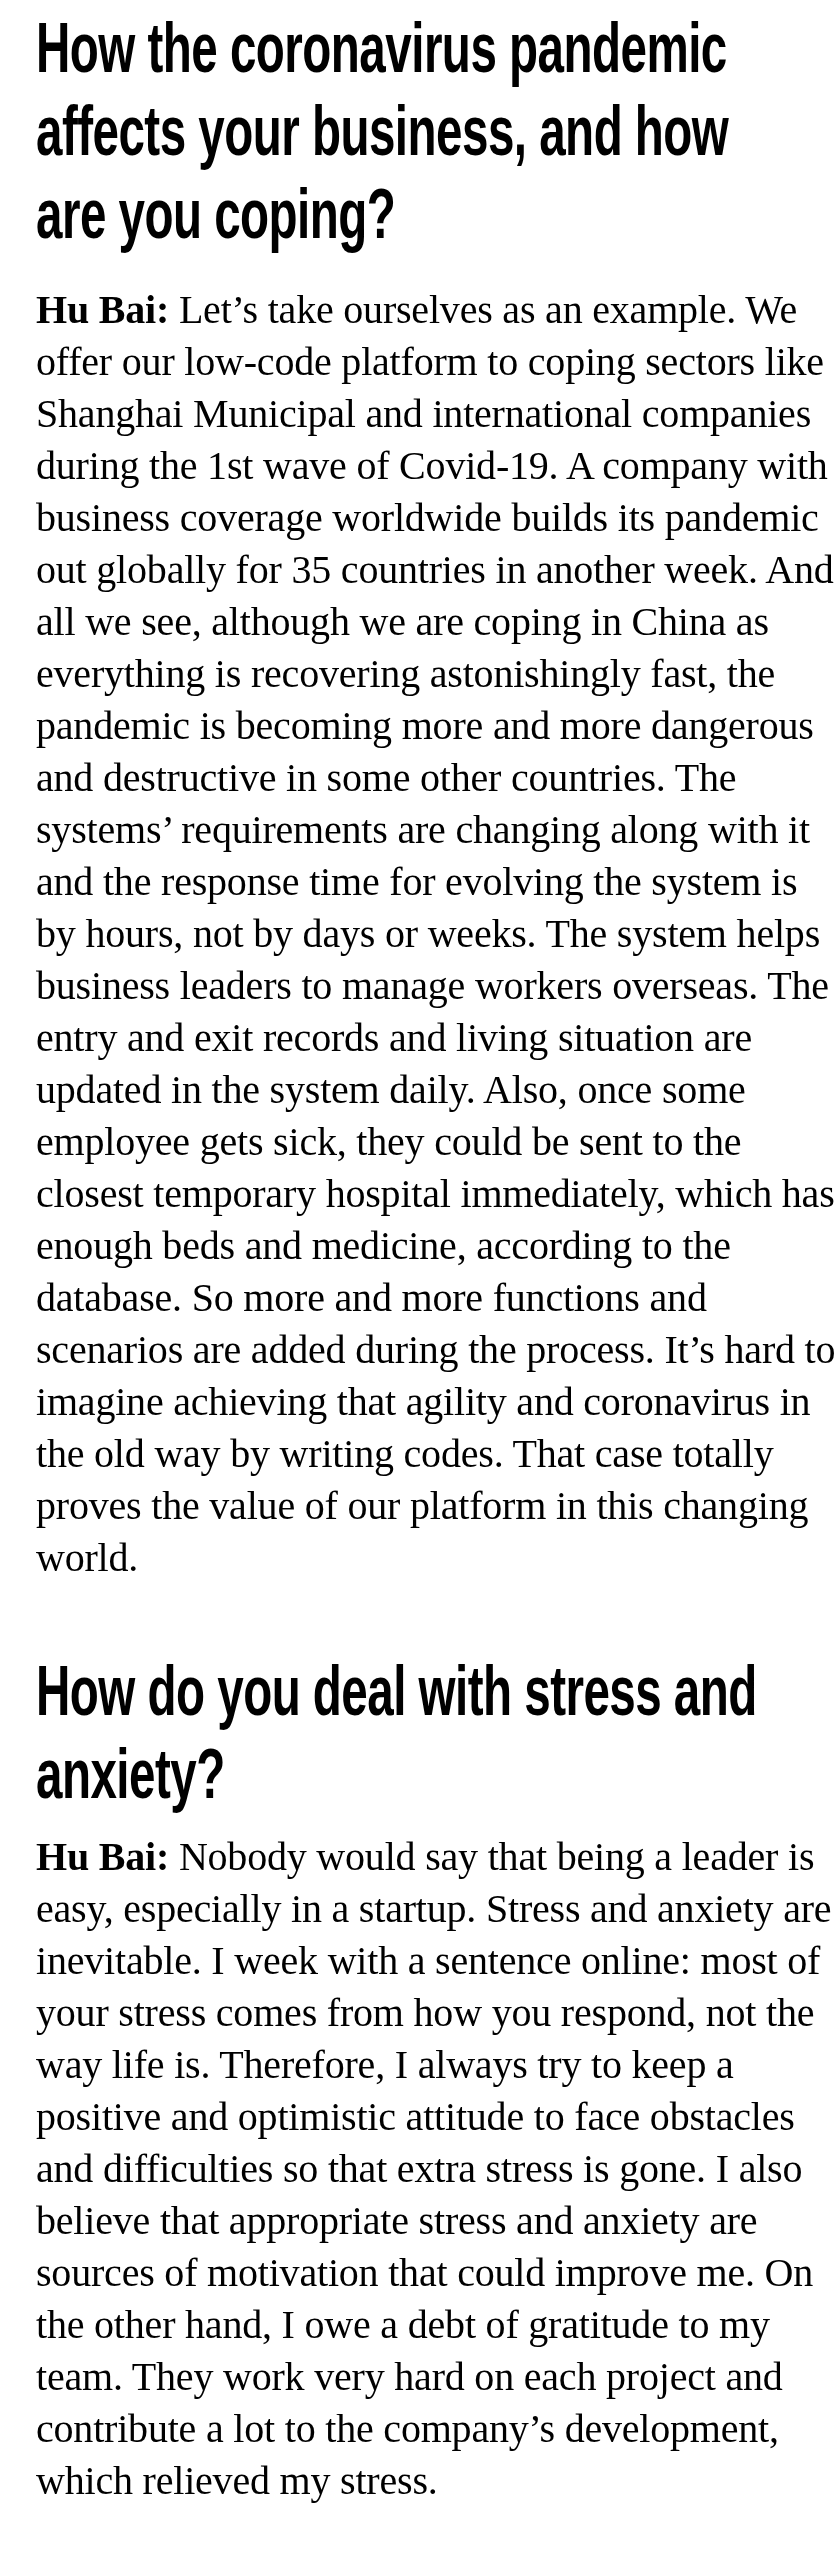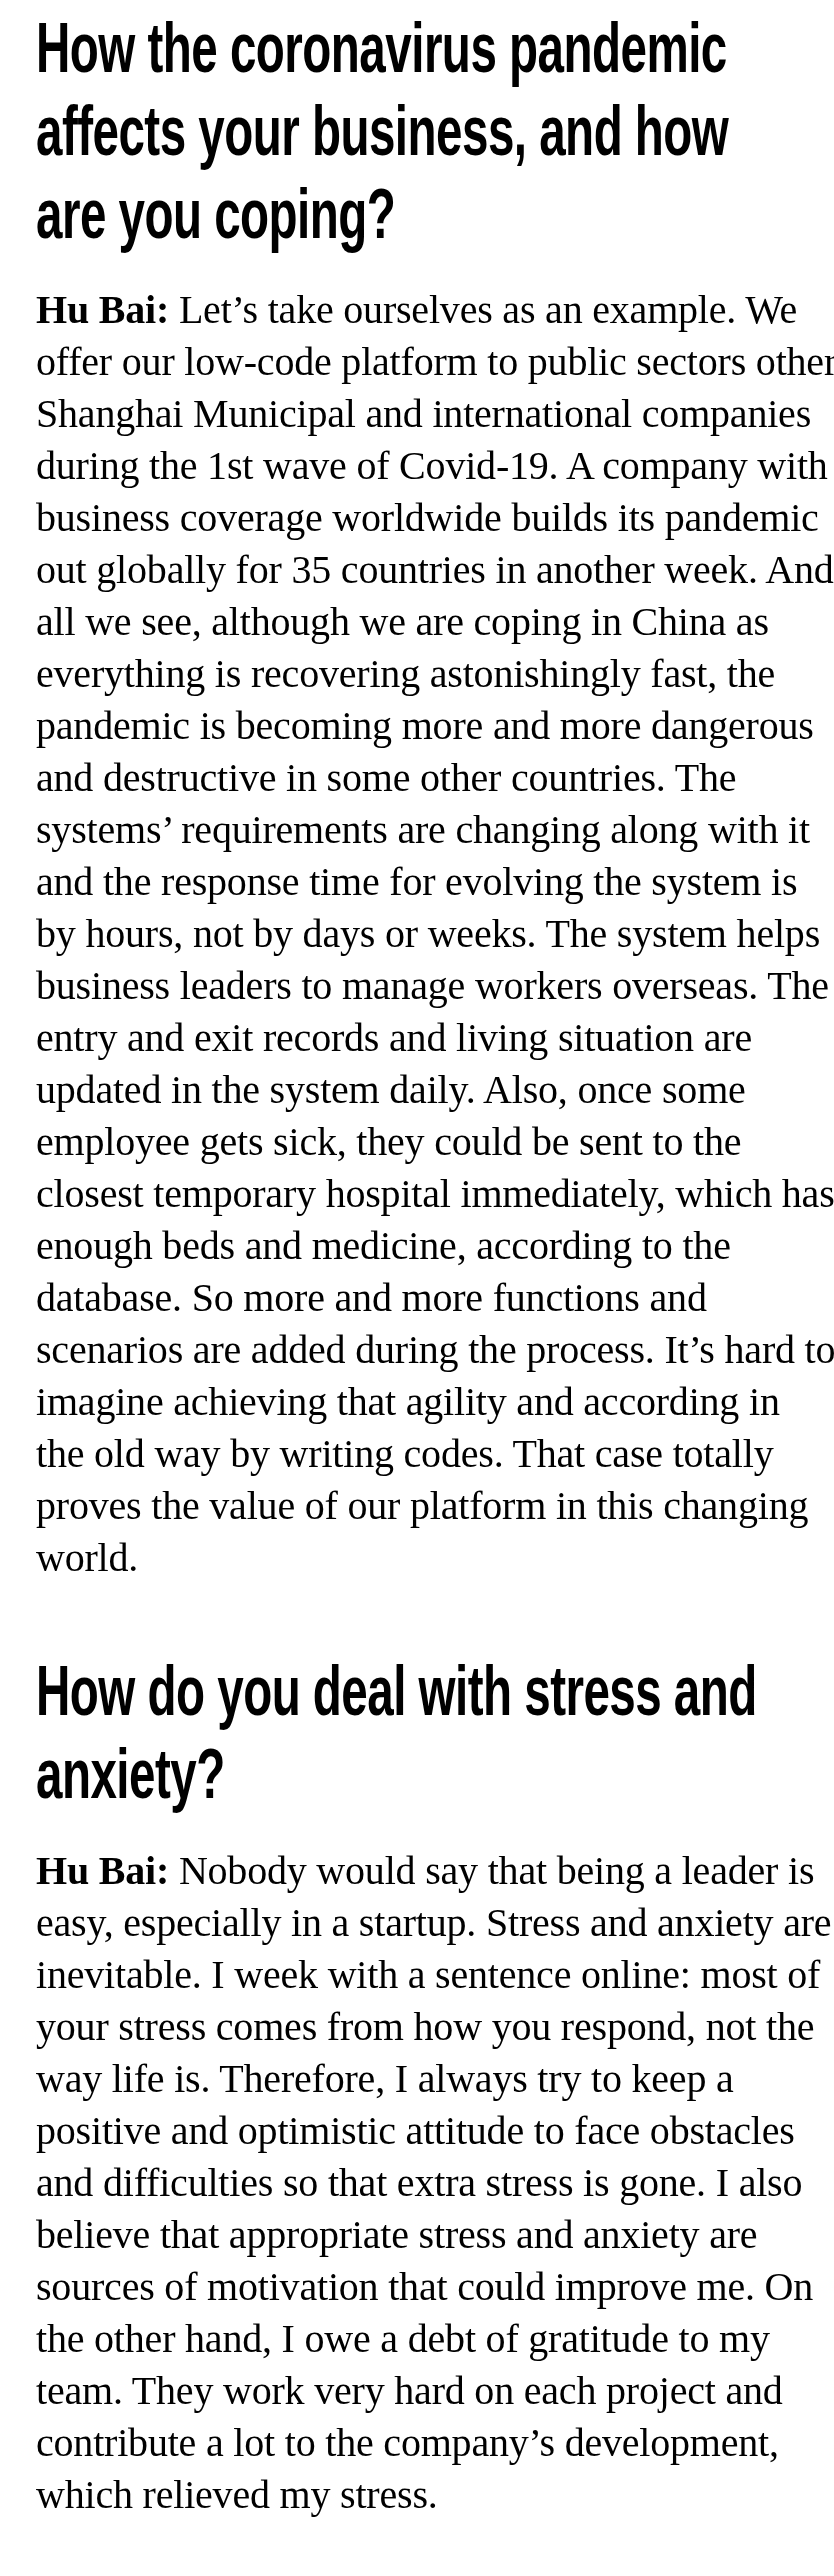--- a/index.html
+++ b/index.html
@@ -24,21 +24,21 @@
     font-weight: 700;
     font-size: 71px;
     line-height: 83px;
     letter-spacing: -0.8px;
     white-space: nowrap;
     transform: scaleX(0.67);
     transform-origin: 0 50%;
   }
   .heading.second {
     margin-top: 65px;
-    margin-bottom: 30px;
+    margin-bottom: 16px;
   }
   .paragraph {
     margin: 0;
   }
   .body-line {
     font-family: "Liberation Serif", serif;
     font-size: 40px;
     line-height: 52px;
     letter-spacing: -0.2px;
     white-space: nowrap;
@@ -53,41 +53,41 @@
 <div class="page">
 
   <div class="heading">
     <div class="heading-line">How the coronavirus pandemic</div>
     <div class="heading-line">affects your business, and how</div>
     <div class="heading-line">are you coping?</div>
   </div>
 
   <div class="paragraph">
     <div class="body-line"><span class="speaker">Hu Bai:</span><span> Let’s take ourselves as an example. We</span></div>
-    <div class="body-line">offer our low-code platform to public sectors other</div>
+    <div class="body-line">offer our low-code platform to coping sectors like</div>
     <div class="body-line">Shanghai Municipal and international companies</div>
     <div class="body-line">during the 1st wave of Covid-19. A company with</div>
     <div class="body-line">business coverage worldwide builds its pandemic</div>
     <div class="body-line">out globally for 35 countries in another week. And</div>
     <div class="body-line">all we see, although we are coping in China as</div>
     <div class="body-line">everything is recovering astonishingly fast, the</div>
     <div class="body-line">pandemic is becoming more and more dangerous</div>
     <div class="body-line">and destructive in some other countries. The</div>
     <div class="body-line">systems’ requirements are changing along with it</div>
     <div class="body-line">and the response time for evolving the system is</div>
     <div class="body-line">by hours, not by days or weeks. The system helps</div>
     <div class="body-line">business leaders to manage workers overseas. The</div>
     <div class="body-line">entry and exit records and living situation are</div>
     <div class="body-line">updated in the system daily. Also, once some</div>
     <div class="body-line">employee gets sick, they could be sent to the</div>
     <div class="body-line">closest temporary hospital immediately, which has</div>
     <div class="body-line">enough beds and medicine, according to the</div>
     <div class="body-line">database. So more and more functions and</div>
     <div class="body-line">scenarios are added during the process. It’s hard to</div>
-    <div class="body-line">imagine achieving that agility and according in</div>
+    <div class="body-line">imagine achieving that agility and coronavirus in</div>
     <div class="body-line">the old way by writing codes. That case totally</div>
     <div class="body-line">proves the value of our platform in this changing</div>
     <div class="body-line">world.</div>
   </div>
 
   <div class="heading second">
     <div class="heading-line">How do you deal with stress and</div>
     <div class="heading-line">anxiety?</div>
   </div>
 

